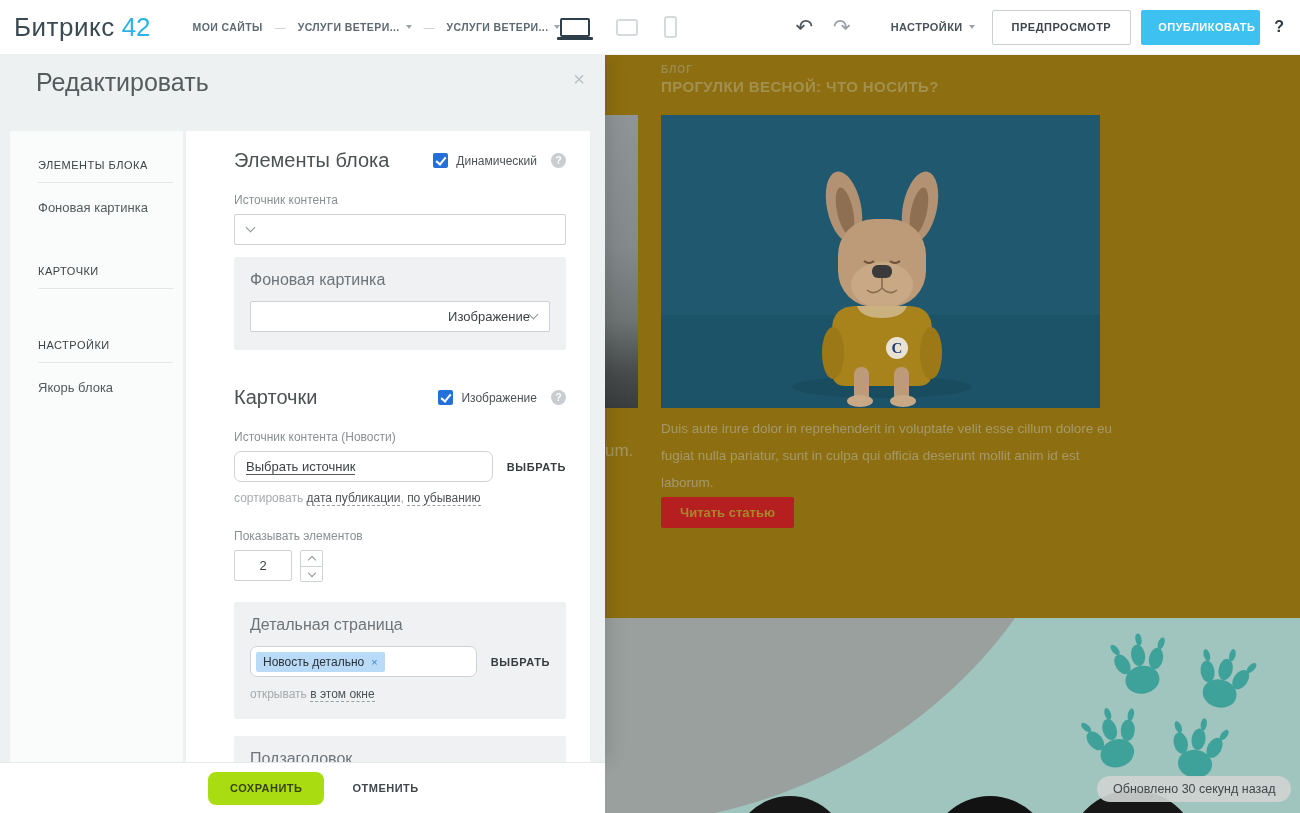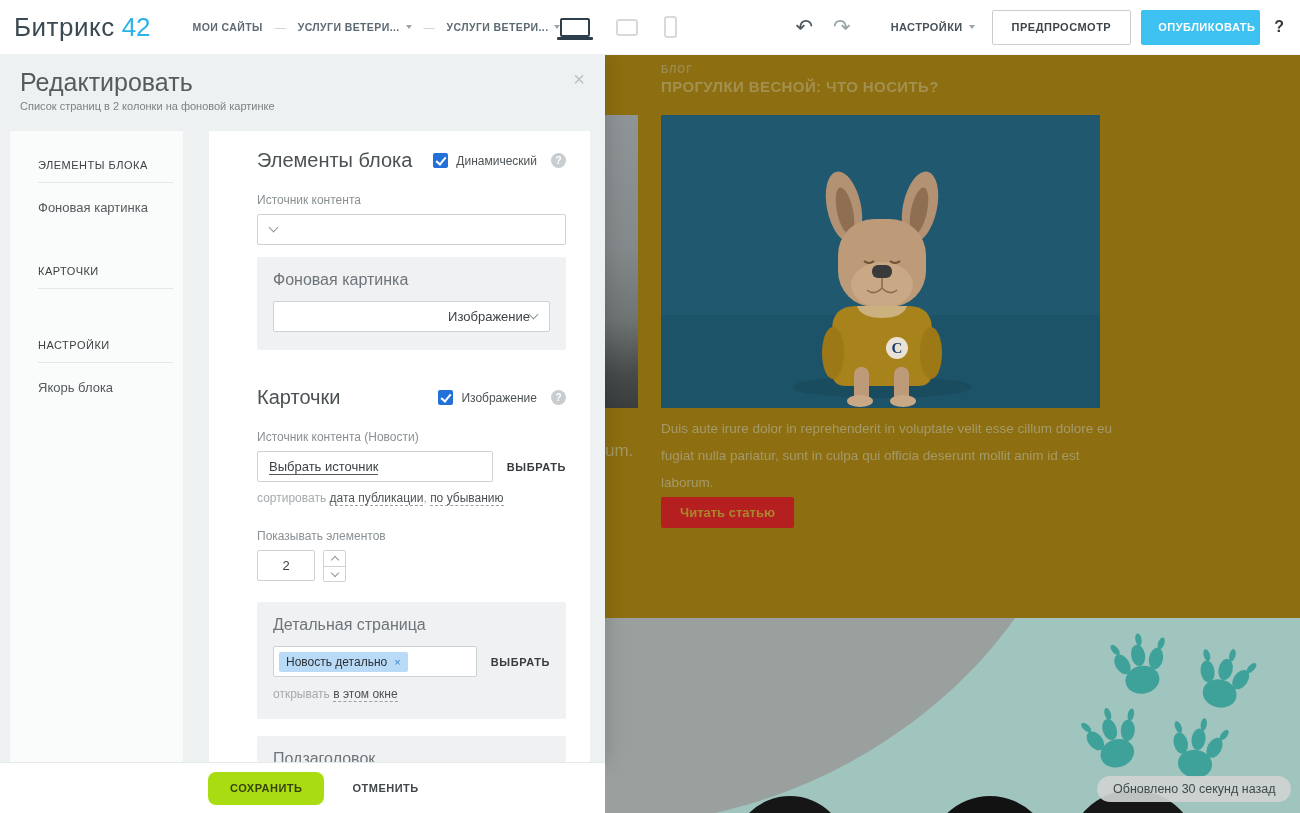--- a/index.html
+++ b/index.html
@@ -40,25 +40,25 @@
   .left-strip { position:absolute; left:0; top:60px; width:33px; height:293px; background:linear-gradient(180deg,#8f9596 0%,#848a8b 45%,#6e7374 70%,#474b4c 88%,#3a3d3e 100%); }
   .dog-card { position:absolute; left:56px; top:60px; width:439px; height:293px; overflow:hidden; }
   .left-frag { position:absolute; left:0; top:386px; font-size:17px; color:#a39762; }
   .excerpt { position:absolute; left:56px; top:360px; width:470px; font-size:13.5px; line-height:27px; color:#a49a6b; }
   .read-btn { position:absolute; left:56px; top:442px; height:31px; padding:0 19px; background:#b51f1f; border:none; border-radius:2px; font-size:13px; font-weight:700; color:#a8862e; cursor:pointer; font-family:inherit; }
   .lower { position:absolute; left:0; top:563px; width:695px; height:195px; overflow:hidden; }
   .toast { position:absolute; left:492px; top:158px; height:26px; padding:0 16px; background:rgba(206,210,209,.92); border-radius:13px; display:flex; align-items:center; font-size:12.5px; color:#41484c; white-space:nowrap; }
 
   
   .panel { position:absolute; left:0; top:0; width:605px; height:707px; background:#edf1f1; z-index:10; box-shadow:0 0 20px rgba(0,0,0,.18); display:flex; flex-direction:column; }
-  .panel-head { height:68px; padding:13px 24px 0 20px; position:relative; flex:none; }
+  .panel-head { height:68px; padding:13px 24px 0 36px; position:relative; flex:none; }
   .panel-title { font-size:25px; font-weight:400; color:#565c5e; }
   .panel-subtitle { font-size:11px; color:#7c8285; margin-top:3px; }
   .panel-close { position:absolute; right:20px; top:14px; font-size:20px; color:#b9bfc2; cursor:pointer; line-height:1; }
-  .panel-body { flex:1; min-height:0; display:flex; padding:8px 15px 0 10px; overflow:hidden;gap:23px; }
+  .panel-body { flex:1; min-height:0; display:flex; padding:8px 15px 0 10px; overflow:hidden; }
   .side { width:173px; flex:none; background:#fafbfb; margin-right:3px; padding:28px 0 0 28px; }
   .side-h { font-size:11px; color:#3c4245; letter-spacing:.5px; cursor:pointer; }
   .side-div { border-bottom:1px solid #e4e7e7; margin:11px 0 0 0; width:135px; }
   .side-link { font-size:13px; color:#545b5e; margin-top:17px; cursor:pointer; }
   .gap-lg { margin-top:50px; }
   .form { flex:1; background:#fff; padding:18px 24px 0 48px; overflow:hidden; }
   .sec-head { display:flex; align-items:center; justify-content:space-between; }
   .sec-title { font-size:20px; font-weight:400; color:#4c5254; }
   .chk-row { display:flex; align-items:center; gap:8px; }
   .chk { width:15px; height:15px; background:#2470d9; border-radius:2px; position:relative; cursor:pointer; flex:none; }
@@ -66,21 +66,21 @@
   .chk-label { font-size:12px; color:#4d5356; }
   .q-icon { width:15px; height:15px; border-radius:50%; background:#c9cdd0; color:#fff; font-size:10px; font-weight:700; display:flex; align-items:center; justify-content:center; margin-left:6px; cursor:pointer; }
   .fld-label { font-size:12px; color:#8a9094; margin:21px 0 7px 0; }
   .select { height:31px; border:1px solid #cdd2d5; background:#fff; border-radius:2px; display:flex; align-items:center; padding:0 12px; font-size:13px; color:#3c4245; cursor:pointer; }
   .select .grow { flex:1; }
   .chev { width:7px; height:7px; border-right:1.5px solid #8d9599; border-bottom:1.5px solid #8d9599; transform:rotate(45deg); margin-top:-4px; flex:none; }
   .gbox { background:#eff1f2; border-radius:2px; padding:14px 16px 18px 16px; margin-top:12px; }
   .gbox-title { font-size:16px; font-weight:400; color:#6e757a; }
   .gbox .select { margin-top:12px;text-align:right; }
   .row-inline { display:flex; align-items:center; }
-  .txt-field { height:31px; border:1px solid #cdd2d5; background:#fff; border-radius:2px; display:flex; align-items:center; padding:0 11px; cursor:text; }
+  .txt-field { height:31px; border:1px solid #cdd2d5; background:#fff; border-radius:7px; display:flex; align-items:center; padding:0 11px; cursor:text; }
   .link-strong { font-size:13px; color:#3c4245; border-bottom:1px solid #565c5e; cursor:pointer; }
   .choose-btn { font-size:11px; font-weight:700; color:#363c3f; letter-spacing:.6px; margin-left:14px; cursor:pointer; background:none; border:none; font-family:inherit; }
   .sort-line { margin-top:9px; font-size:12px; color:#a6abae; }
   .dashed-link { color:#4d5356; border-bottom:1px dashed #9aa0a3; cursor:pointer; }
   .num-row { display:flex; align-items:flex-start; margin-top:0; }
   .num-box { width:58px; height:31px; border:1px solid #cdd2d5; border-radius:2px; display:flex; align-items:center; justify-content:center; font-size:13px; color:#3c4245; }
   .stepper { margin-left:8px; width:23px; border:1px solid #cdd2d5; border-radius:2px; overflow:hidden; }
   .step-btn { height:15px; display:flex; align-items:center; justify-content:center; cursor:pointer; background:#fff; }
   .step-btn + .step-btn { border-top:1px solid #cdd2d5; }
   .chev-up { width:6px; height:6px; border-left:1.5px solid #8d9599; border-top:1.5px solid #8d9599; transform:rotate(45deg); margin-top:3px; }
@@ -199,21 +199,20 @@
         <circle cx="385" cy="240" r="62" fill="#121212"></circle>
         <circle cx="528" cy="238" r="66" fill="#171717"></circle>
       </svg>
       <div class="toast">Обновлено 30 секунд назад</div>
     </section>
   </div>
 
   <aside class="panel">
     <div class="panel-head">
       <div class="panel-title">Редактировать</div>
-      <div class="panel-subtitle">Список страниц в 2 колонки на фоновой картинке</div>
       <span class="panel-close">×</span>
     </div>
     <div class="panel-body">
 
       <nav class="side">
         <div class="side-h">ЭЛЕМЕНТЫ БЛОКА</div>
         <div class="side-div"></div>
         <div class="side-link">Фоновая картинка</div>
         <div class="side-h gap-lg">КАРТОЧКИ</div>
         <div class="side-div"></div>

